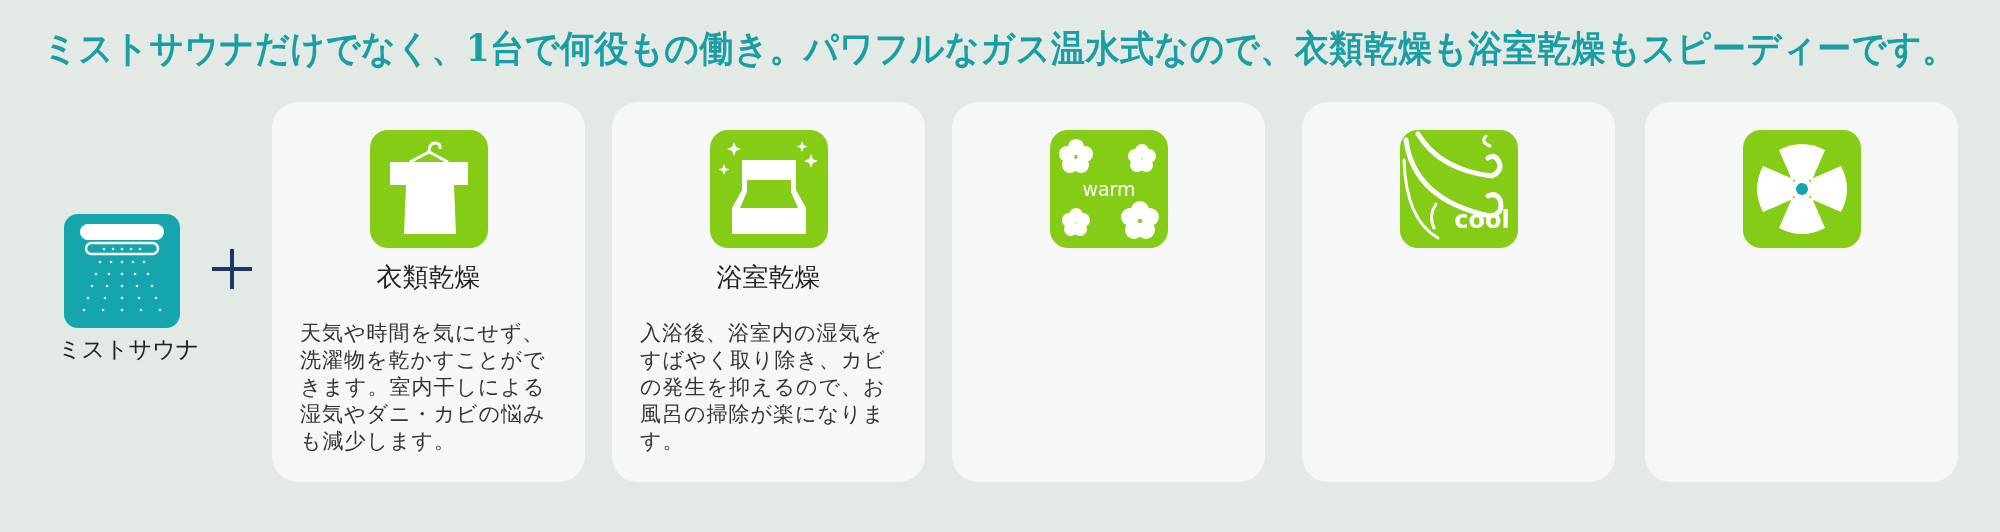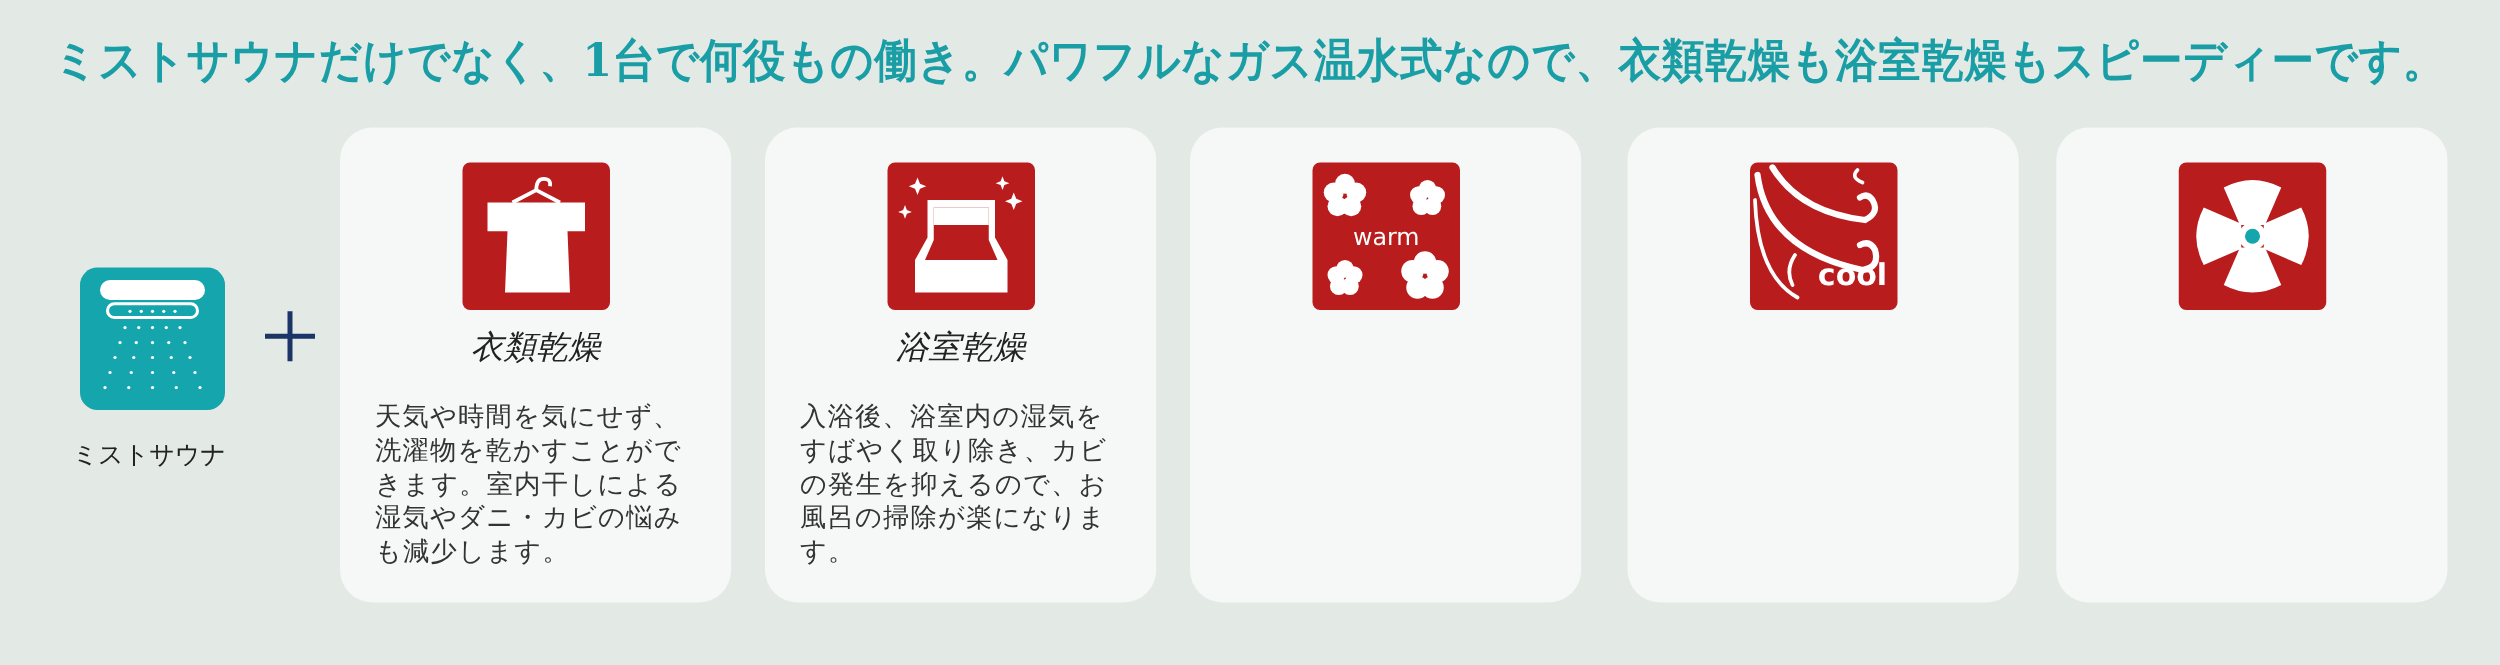--- a/index.html
+++ b/index.html
@@ -5,35 +5,35 @@
   * { box-sizing: border-box; margin: 0; padding: 0; }
   html, body { width: 2000px; height: 532px; overflow: hidden; }
   body { background: #e3e9e5; font-family: "DejaVu Serif", "Liberation Serif", serif; position: relative; }
   .headline {
     position: absolute; left: 0; top: 26px; width: 2000px; text-align: center;
     color: #1a9ea6; font-size: 34px; font-weight: bold; letter-spacing: 0.5px;
     font-family: "DejaVu Serif", serif; transform: scaleY(1.08);
   }
   .mist { position: absolute; left: 64px; top: 214px; width: 116px; text-align: center; }
   .mist .ico { width: 116px; height: 114px; background: #14a5ad; border-radius: 14px; margin: 0 auto; }
-  .mist .lbl { margin-top: 22px; font-size: 20px; color: #222; white-space: nowrap; margin-left: -6px; }
+  .mist .lbl { margin-top: 6px; font-size: 23px; color: #222; white-space: nowrap; margin-left: -6px; }
   .plus { position: absolute; left: 212px; top: 249px; width: 40px; height: 40px; }
   .plus::before, .plus::after { content: ""; position: absolute; background: #1a3566; }
   .plus::before { left: 0; top: 18px; width: 40px; height: 4px; }
   .plus::after { left: 18px; top: 0; width: 4px; height: 40px; }
   .card {
     position: absolute; top: 102px; height: 380px; width: 313px;
     background: #f5f8f6; border-radius: 26px;
   }
   .card .ico {
     position: absolute; left: 50%; top: 28px; width: 118px; height: 118px; margin-left: -59px;
-    background: #b91c1c; border-radius: 6px; overflow: hidden;
+    background: #84cc16; border-radius: 18px; overflow: hidden;
   }
   .card .ico svg { width: 118px; height: 118px; display: block; }
-  .card .title { position: absolute; top: 158px; width: 100%; text-align: center; font-size: 26px; color: #222; font-style: italic; }
+  .card .title { position: absolute; top: 158px; width: 100%; text-align: center; font-size: 26px; color: #222; }
   .card .desc {
     position: absolute; top: 218px; left: 28px; right: 22px;
     font-size: 21px; line-height: 27px; color: #333; letter-spacing: 1px;
   }
 </style>
 </head>
 <body>
 
 <div class="headline">ミストサウナだけでなく、1台で何役もの働き。パワフルなガス温水式なので、衣類乾燥も浴室乾燥もスピーディーです。</div>
 

